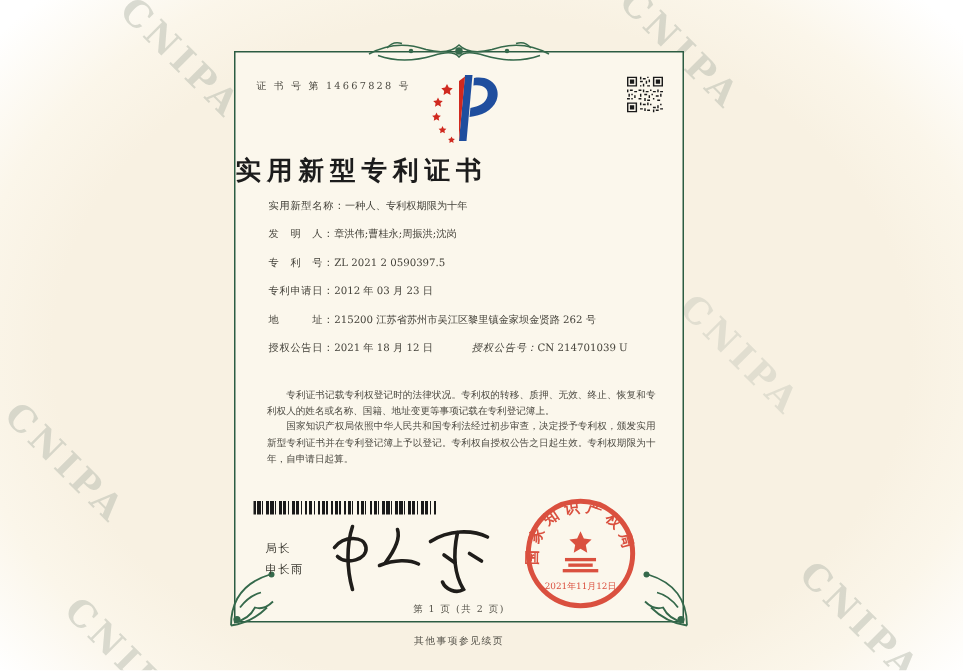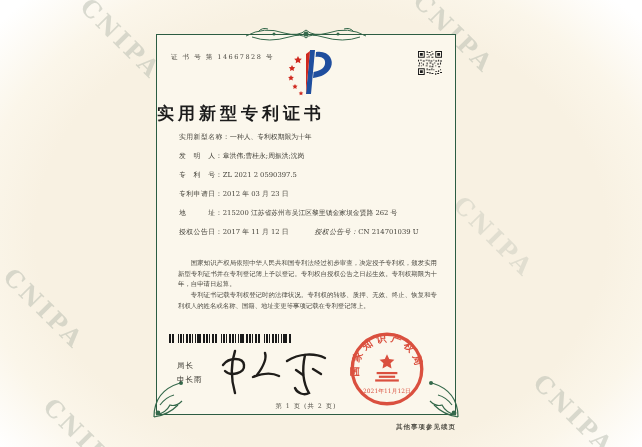--- a/index.html
+++ b/index.html
@@ -30,21 +30,21 @@
   .grant .lab2{margin-left:26px;font-style:italic;}
   .paras{position:absolute;left:21px;top:223px;width:259px;
     font-size:6.4px;line-height:1.66;color:#4c4a42;text-align:justify;}
   .paras p{margin:0;text-indent:2em;}
   .barcode{position:absolute;left:12px;top:299px;width:122px;height:9px;
     background:repeating-linear-gradient(90deg,#1a1a1a 0 1.6px,transparent 1.6px 2.6px,#1a1a1a 2.6px 4.8px,transparent 4.8px 5.6px,#1a1a1a 5.6px 6.4px,transparent 6.4px 8.6px);}
   .director{position:absolute;left:20px;top:324px;font-size:7.5px;color:#3c3a32;line-height:14px;letter-spacing:1px;}
   .sig{position:absolute;left:60px;top:310px;width:118px;height:55px;}
   .seal{position:absolute;left:193px;top:297px;width:74px;height:74px;opacity:.88;}
   .pagefoot{position:absolute;left:0;top:367px;width:100%;text-align:center;font-size:6.3px;color:#55534a;letter-spacing:1px;}
-  .contnote{position:absolute;left:156px;top:423px;width:300px;text-align:right;font-size:6.5px;color:#55534a;letter-spacing:1px;font-weight:bold;}
+  .contnote{position:absolute;left:156px;top:423px;width:300px;text-align:center;font-size:6.5px;color:#55534a;letter-spacing:1px;}
   .ornament{position:absolute;left:50%;top:-11px;transform:translateX(-50%);}
   .corner{position:absolute;width:46px;height:46px;}
   .corner.bl{left:-7px;bottom:-7px;}
   .corner.br{right:-7px;bottom:-7px;transform:scaleX(-1);}
 </style>
 </head>
 <body>
 
 <div class="stage">
 
@@ -121,27 +121,27 @@
 
     <div class="title">实用新型专利证书</div>
 
     <div class="fields">
       <div class="frow"><span class="lab">实用新型名称：</span><span>一种人、专利权期限为十年</span></div>
       <div class="frow"><span class="lab">发　明　人：</span><span>章洪伟;曹桂永;周振洪;沈岗</span></div>
       <div class="frow"><span class="lab">专　利　号：</span><span>ZL 2021 2 0590397.5</span></div>
       <div class="frow"><span class="lab">专利申请日：</span><span>2012 年 03 月 23 日</span></div>
       <div class="frow"><span class="lab">地　　　址：</span><span>215200 江苏省苏州市吴江区黎里镇金家坝金贤路 262 号</span></div>
       <div class="frow grant">
-        <span class="lab">授权公告日：</span><span>2017 年 11 月 12 日</span><span class="lab lab2">授权公告号：</span><span>CN 214701039 U</span>
+        <span class="lab">授权公告日：</span><span>2021 年 18 月 12 日</span><span class="lab lab2">授权公告号：</span><span>CN 214701039 U</span>
       </div>
     </div>
 
     <div class="paras">
+      <p>专利证书记载专利权登记时的法律状况。专利权的转移、质押、无效、终止、恢复和专利权人的姓名或名称、国籍、地址变更等事项记载在专利登记簿上。</p>
       <p>国家知识产权局依照中华人民共和国专利法经过初步审查，决定授予专利权，颁发实用新型专利证书并在专利登记簿上予以登记。专利权自授权公告之日起生效。专利权期限为十年，自申请日起算。</p>
-      <p>专利证书记载专利权登记时的法律状况。专利权的转移、质押、无效、终止、恢复和专利权人的姓名或名称、国籍、地址变更等事项记载在专利登记簿上。</p>
     </div>
 
     <div class="barcode"></div>
 
     <div class="director">
       <div>局长</div>
       <div>申长雨</div>
     </div>
 
     <svg class="sig" viewBox="0 0 118 55">

